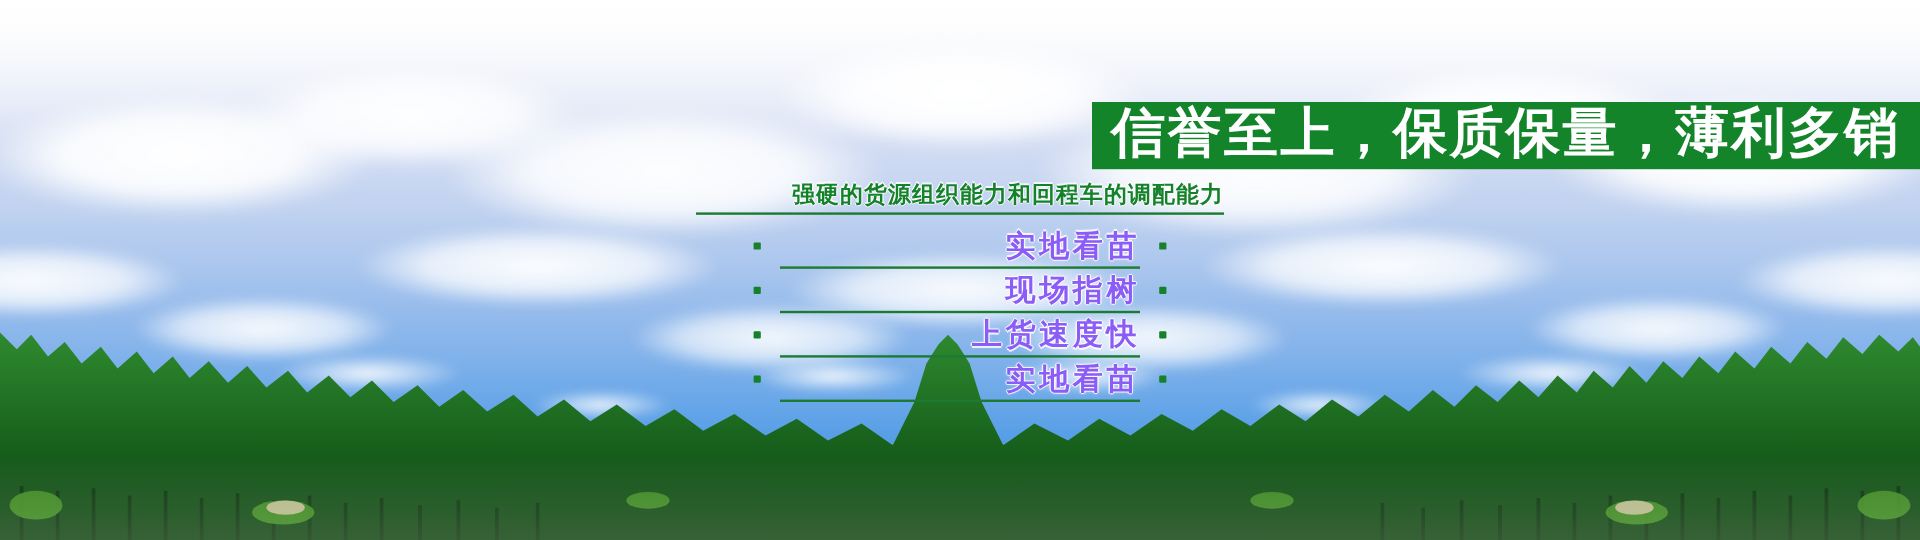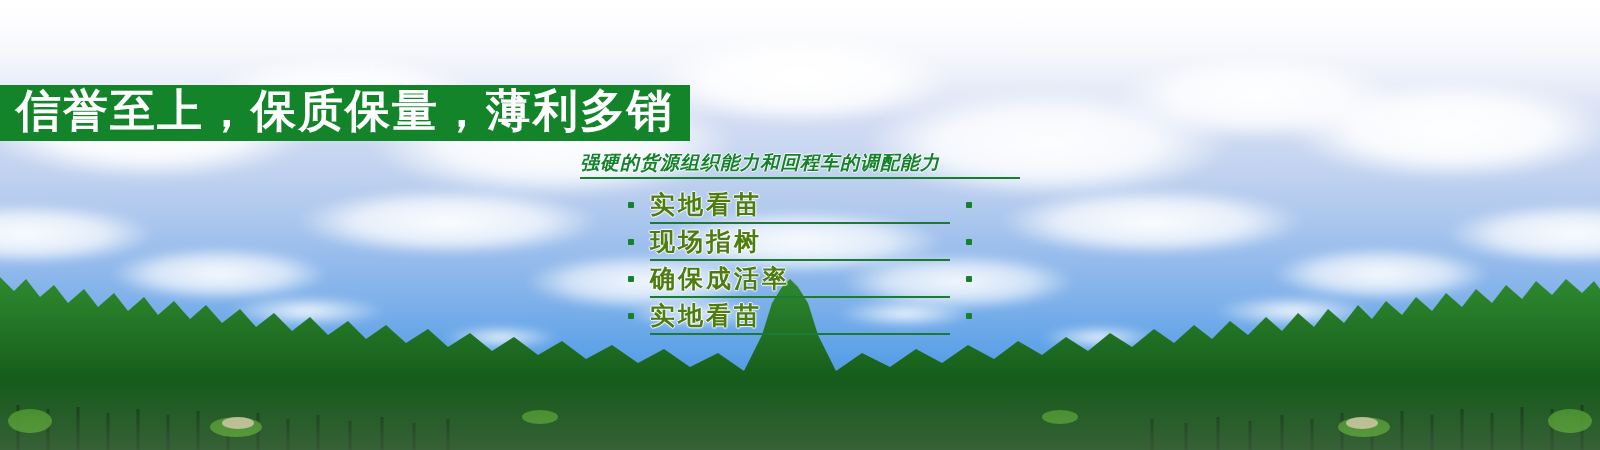--- a/index.html
+++ b/index.html
@@ -100,21 +100,21 @@
     position: absolute;
     left: 0; right: 0; bottom: 0; height: 70px;
     background: linear-gradient(to bottom, rgba(255,255,255,0), rgba(236,255,210,.20));
     pointer-events: none;
   }
 
   
   .content {
     position: absolute;
     left: 0; right: 0; top: 0;
-    text-align: left;
+    text-align: right;
   }
 
   .headline-bar {
     display: inline-block;
     margin-top: 85px;
     padding: 2px 16px 6px 16px;
     background: #13842a;
     line-height: 1;
   }
   .headline-bar .headline-text {
@@ -138,21 +138,20 @@
     letter-spacing: 1px;
     line-height: 26px;
     white-space: nowrap;
     border-bottom: 2px solid #1c7a32;
     padding-bottom: 2px;
     text-shadow:
        1px 0 0 rgba(255,255,255,.75),
       -1px 0 0 rgba(255,255,255,.75),
        0 1px 0 rgba(255,255,255,.75),
        0 -1px 0 rgba(255,255,255,.75);
-    font-style: italic;
   }
 
   .feature-list {
     list-style: none;
     margin: 8px auto 0 auto;
     padding: 0;
     width: 300px;
   }
   .feature-item {
     position: relative;
@@ -168,21 +167,21 @@
     width: 6px; height: 6px;
     margin-top: -3px;
     background: #16802b;
     border-radius: 1px;
   }
   .feature-item .bullet-left  { left: -22px; }
   .feature-item .bullet-right { right: -22px; }
   .feature-item .feature-label {
     font-size: 25px;
     font-weight: bold;
-    color: #4d7c0f;
+    color: #8b5cf6;
     letter-spacing: 3px;
     text-shadow:
        1px 0 0 rgba(255,255,255,.8),
       -1px 0 0 rgba(255,255,255,.8),
        0 1px 0 rgba(255,255,255,.8),
        0 -1px 0 rgba(255,255,255,.8),
        0 0 3px rgba(255,255,255,.6);
   }
 </style>
 </head>
@@ -337,21 +336,21 @@
         <span class="feature-label">实地看苗</span>
         <span class="bullet-right"></span>
       </li>
       <li class="feature-item">
         <span class="bullet-left"></span>
         <span class="feature-label">现场指树</span>
         <span class="bullet-right"></span>
       </li>
       <li class="feature-item">
         <span class="bullet-left"></span>
-        <span class="feature-label">确保成活率</span>
+        <span class="feature-label">上货速度快</span>
         <span class="bullet-right"></span>
       </li>
       <li class="feature-item">
         <span class="bullet-left"></span>
         <span class="feature-label">实地看苗</span>
         <span class="bullet-right"></span>
       </li>
     </ul>
 
   </div>

